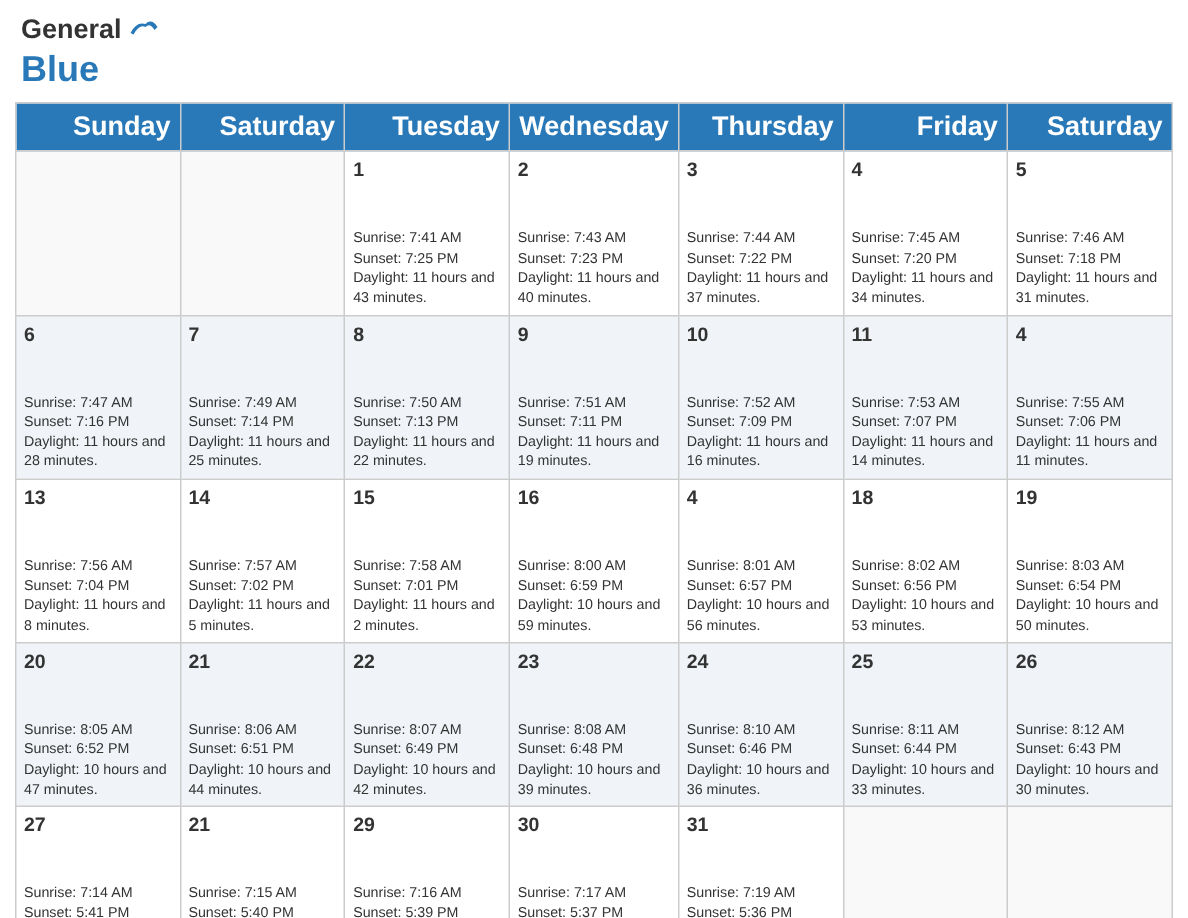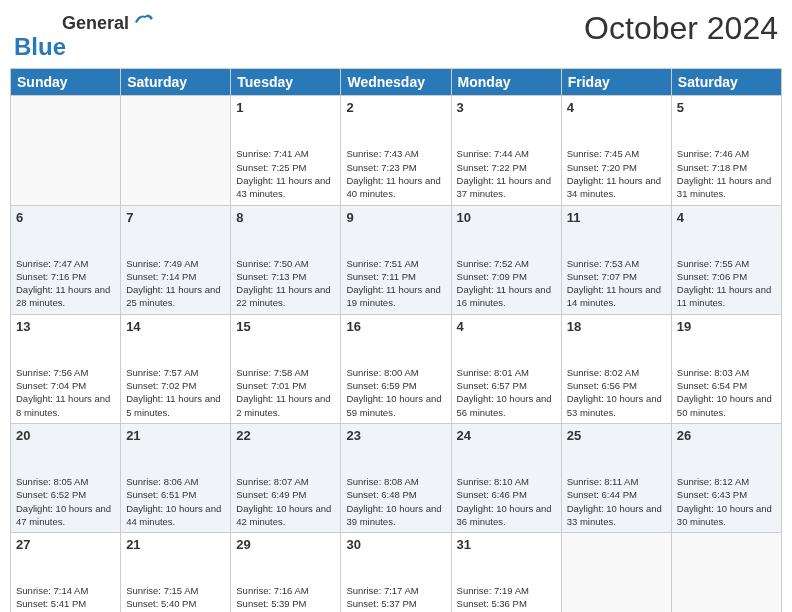--- a/index.html
+++ b/index.html
@@ -46,23 +46,23 @@
       color: #555;
     }
     .calendar {
       width: 100%;
       border-collapse: collapse;
       border: 1px solid #ccc;
     }
     .calendar th {
       background-color: #2979b8;
       color: white;
-      text-align: left;
+      text-align: right;
       padding: 5px 6px;
-      font-size: 14px;
+      font-size: 18px;
       font-weight: bold;
       border: 1px solid #ccc;
     }
     .calendar td {
       vertical-align: top;
       padding: 4px 5px;
       border: 1px solid #ccc;
       width: calc(100% / 7);
       min-height: 80px;
       font-size: 10px;
@@ -87,42 +87,41 @@
     .row-shaded td {
       background-color: #f0f4f8;
     }
   </style>
 </head>
 <body>
 
 <div class="header">
   <div class="logo">
     <div>
-      <div style="display:flex;align-items:flex-end;margin-left:48px;">
+      <div style="display:flex;align-items:flex-start;">
         <span class="logo-text logo-general">General</span>
         <svg class="logo-icon" viewBox="0 0 24 24" fill="#2979b8">
           <path d="M4 12 Q8 4 14 6 Q18 2 22 8 L20 10 Q17 5 14 8 Q10 6 6 13Z" fill="#2979b8"></path>
         </svg>
       </div>
       <div class="logo-text logo-blue" style="font-size:24px;color:#2979b8;font-weight:bold;">Blue</div>
     </div>
   </div>
   <div class="title-section">
-    <div class="month-title">October 2024</div>
   </div>
 </div>
 
 <table class="calendar">
   <thead>
     <tr>
       <th>Sunday</th>
       <th>Saturday</th>
       <th>Tuesday</th>
       <th>Wednesday</th>
-      <th>Monday</th>
+      <th>Thursday</th>
       <th>Friday</th>
       <th>Saturday</th>
     </tr>
   </thead>
   <tbody id="calendar-body">
   <tr>
         <td class="empty"></td>
         <td class="empty"></td>
         <td>
           <span class="day-number">1</span>

